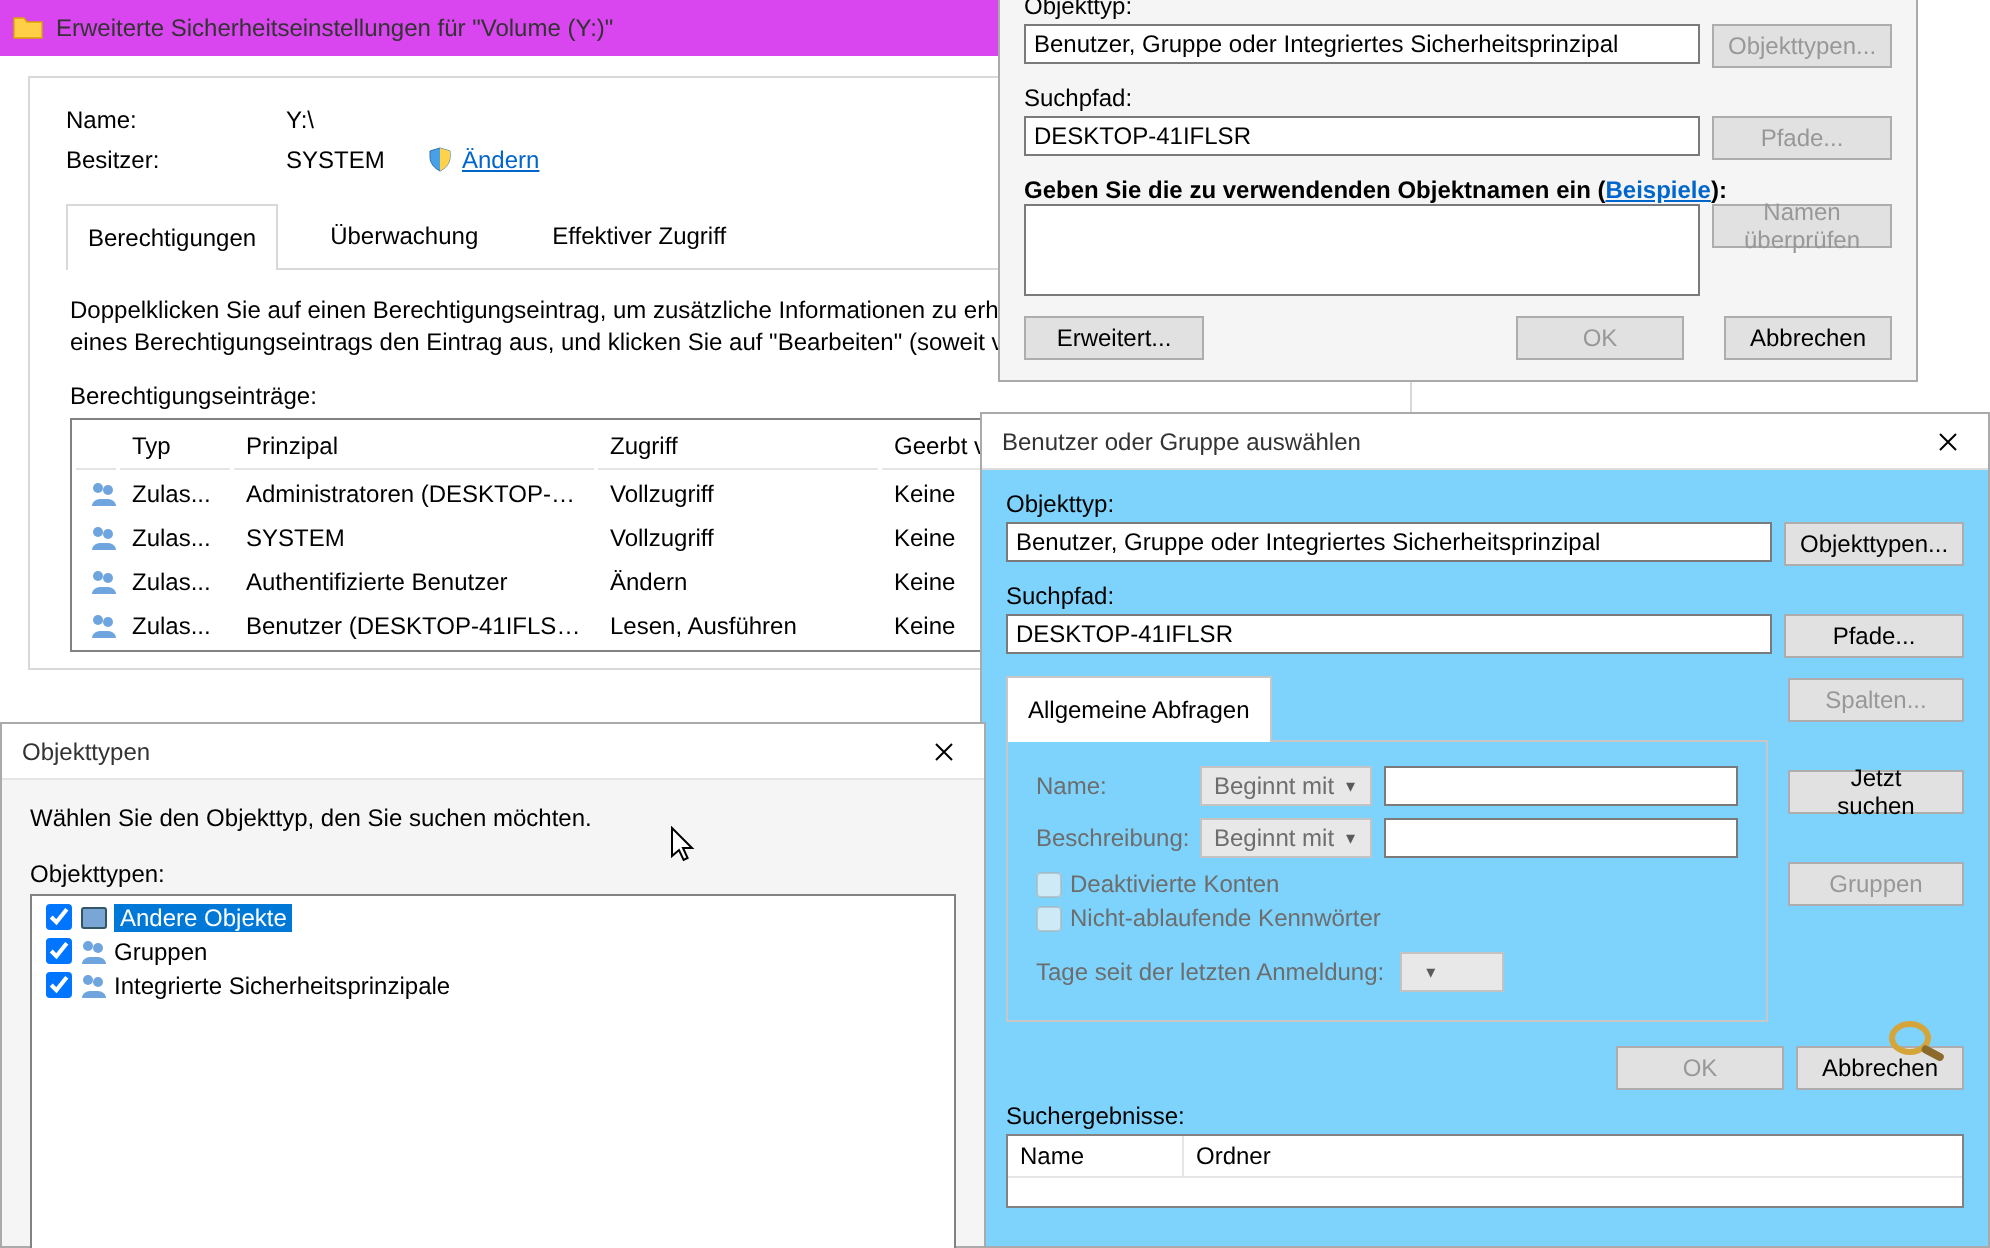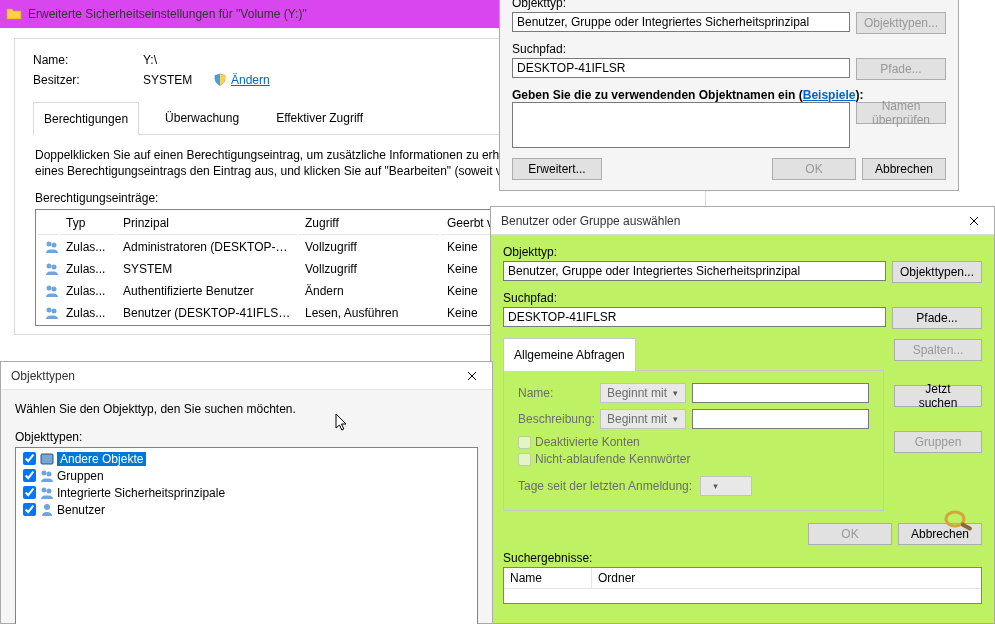--- a/index.html
+++ b/index.html
@@ -154,28 +154,28 @@
   <div style="margin-bottom:0;font-weight:bold;">
     <span>Geben Sie die zu verwendenden Objektnamen ein</span>
     <span> (</span><a class="link">Beispiele</a><span>):</span>
   </div>
   <div style="display:flex; gap:6px; margin-bottom:10px;">
     <div class="textarea" style="flex:1;"></div>
     <div style="display:flex; flex-direction:column;">
       <button class="btn dis" style="width:90px;">Namen überprüfen</button>
     </div>
   </div>
-  <div style="display:flex; gap:6px; justify-content:center;">
+  <div style="display:flex; gap:20px; justify-content:center;">
     <button class="btn" style="margin-right:auto; width:90px;">Erweitert...</button>
     <button class="btn dis" style="width:84px;">OK</button>
     <button class="btn" style="width:84px;">Abbrechen</button>
   </div>
 </div>
 
-<div class="window" style="left:490px; top:206px; width:505px; height:418px; background:#bef264;">
+<div class="window" style="left:490px; top:206px; width:505px; height:418px; background:#7dd3fc;">
   <div class="titlebar" style="background:#fff; border-bottom:1px solid #dcdcdc;">
     <span class="title" style="padding-left:4px;">Benutzer oder Gruppe auswählen</span>
     <div class="closebtn" style="margin-right:-6px;">
       <svg width="10" height="10" viewBox="0 0 10 10">
           <path d="M1 1l8 8M9 1l-8 8" stroke="#000" stroke-width="1"></path>
         </svg>
     </div>
   </div>
   <div style="padding:10px 12px 0;">
     <div class="lbl">Objekttyp:</div>
@@ -289,28 +289,20 @@
       </div>
       <div class="listitem">
         <input type="checkbox" checked="" style="margin: 0px 3px;">
         <span class="usericon"><svg viewBox="0 0 16 16">
               <circle cx="5" cy="5" r="2.5" fill="#6fa5de"></circle>
               <circle cx="10" cy="6" r="2.5" fill="#6fa5de"></circle>
               <path d="M2 14c0-2 2-3.5 4-3.5h4c2 0 4 1.5 4 3.5z" fill="#6fa5de"></path>
             </svg></span>
         <span>Integrierte Sicherheitsprinzipale</span>
       </div>
-      <div class="listitem">
-        <input type="checkbox" checked="" style="margin: 0px 3px;">
-        <span class="usericon"><svg viewBox="0 0 16 16">
-              <circle cx="8" cy="5" r="3" fill="#6fa5de"></circle>
-              <path d="M3 14c0-2.5 2-4 5-4s5 1.5 5 4z" fill="#6fa5de"></path>
-            </svg></span>
-        <span>Benutzer</span>
-      </div>
     </div>
   </div>
 </div>
 
 <div class="cursor" style="left:335px; top:413px;">
   <svg viewBox="0 0 16 20">
       <path d="M1 1l0 14 3.5-3 2.3 5 2-1-2.3-5H11z" fill="#fff" stroke="#000" stroke-width="1"></path>
     </svg>
 </div>
 

